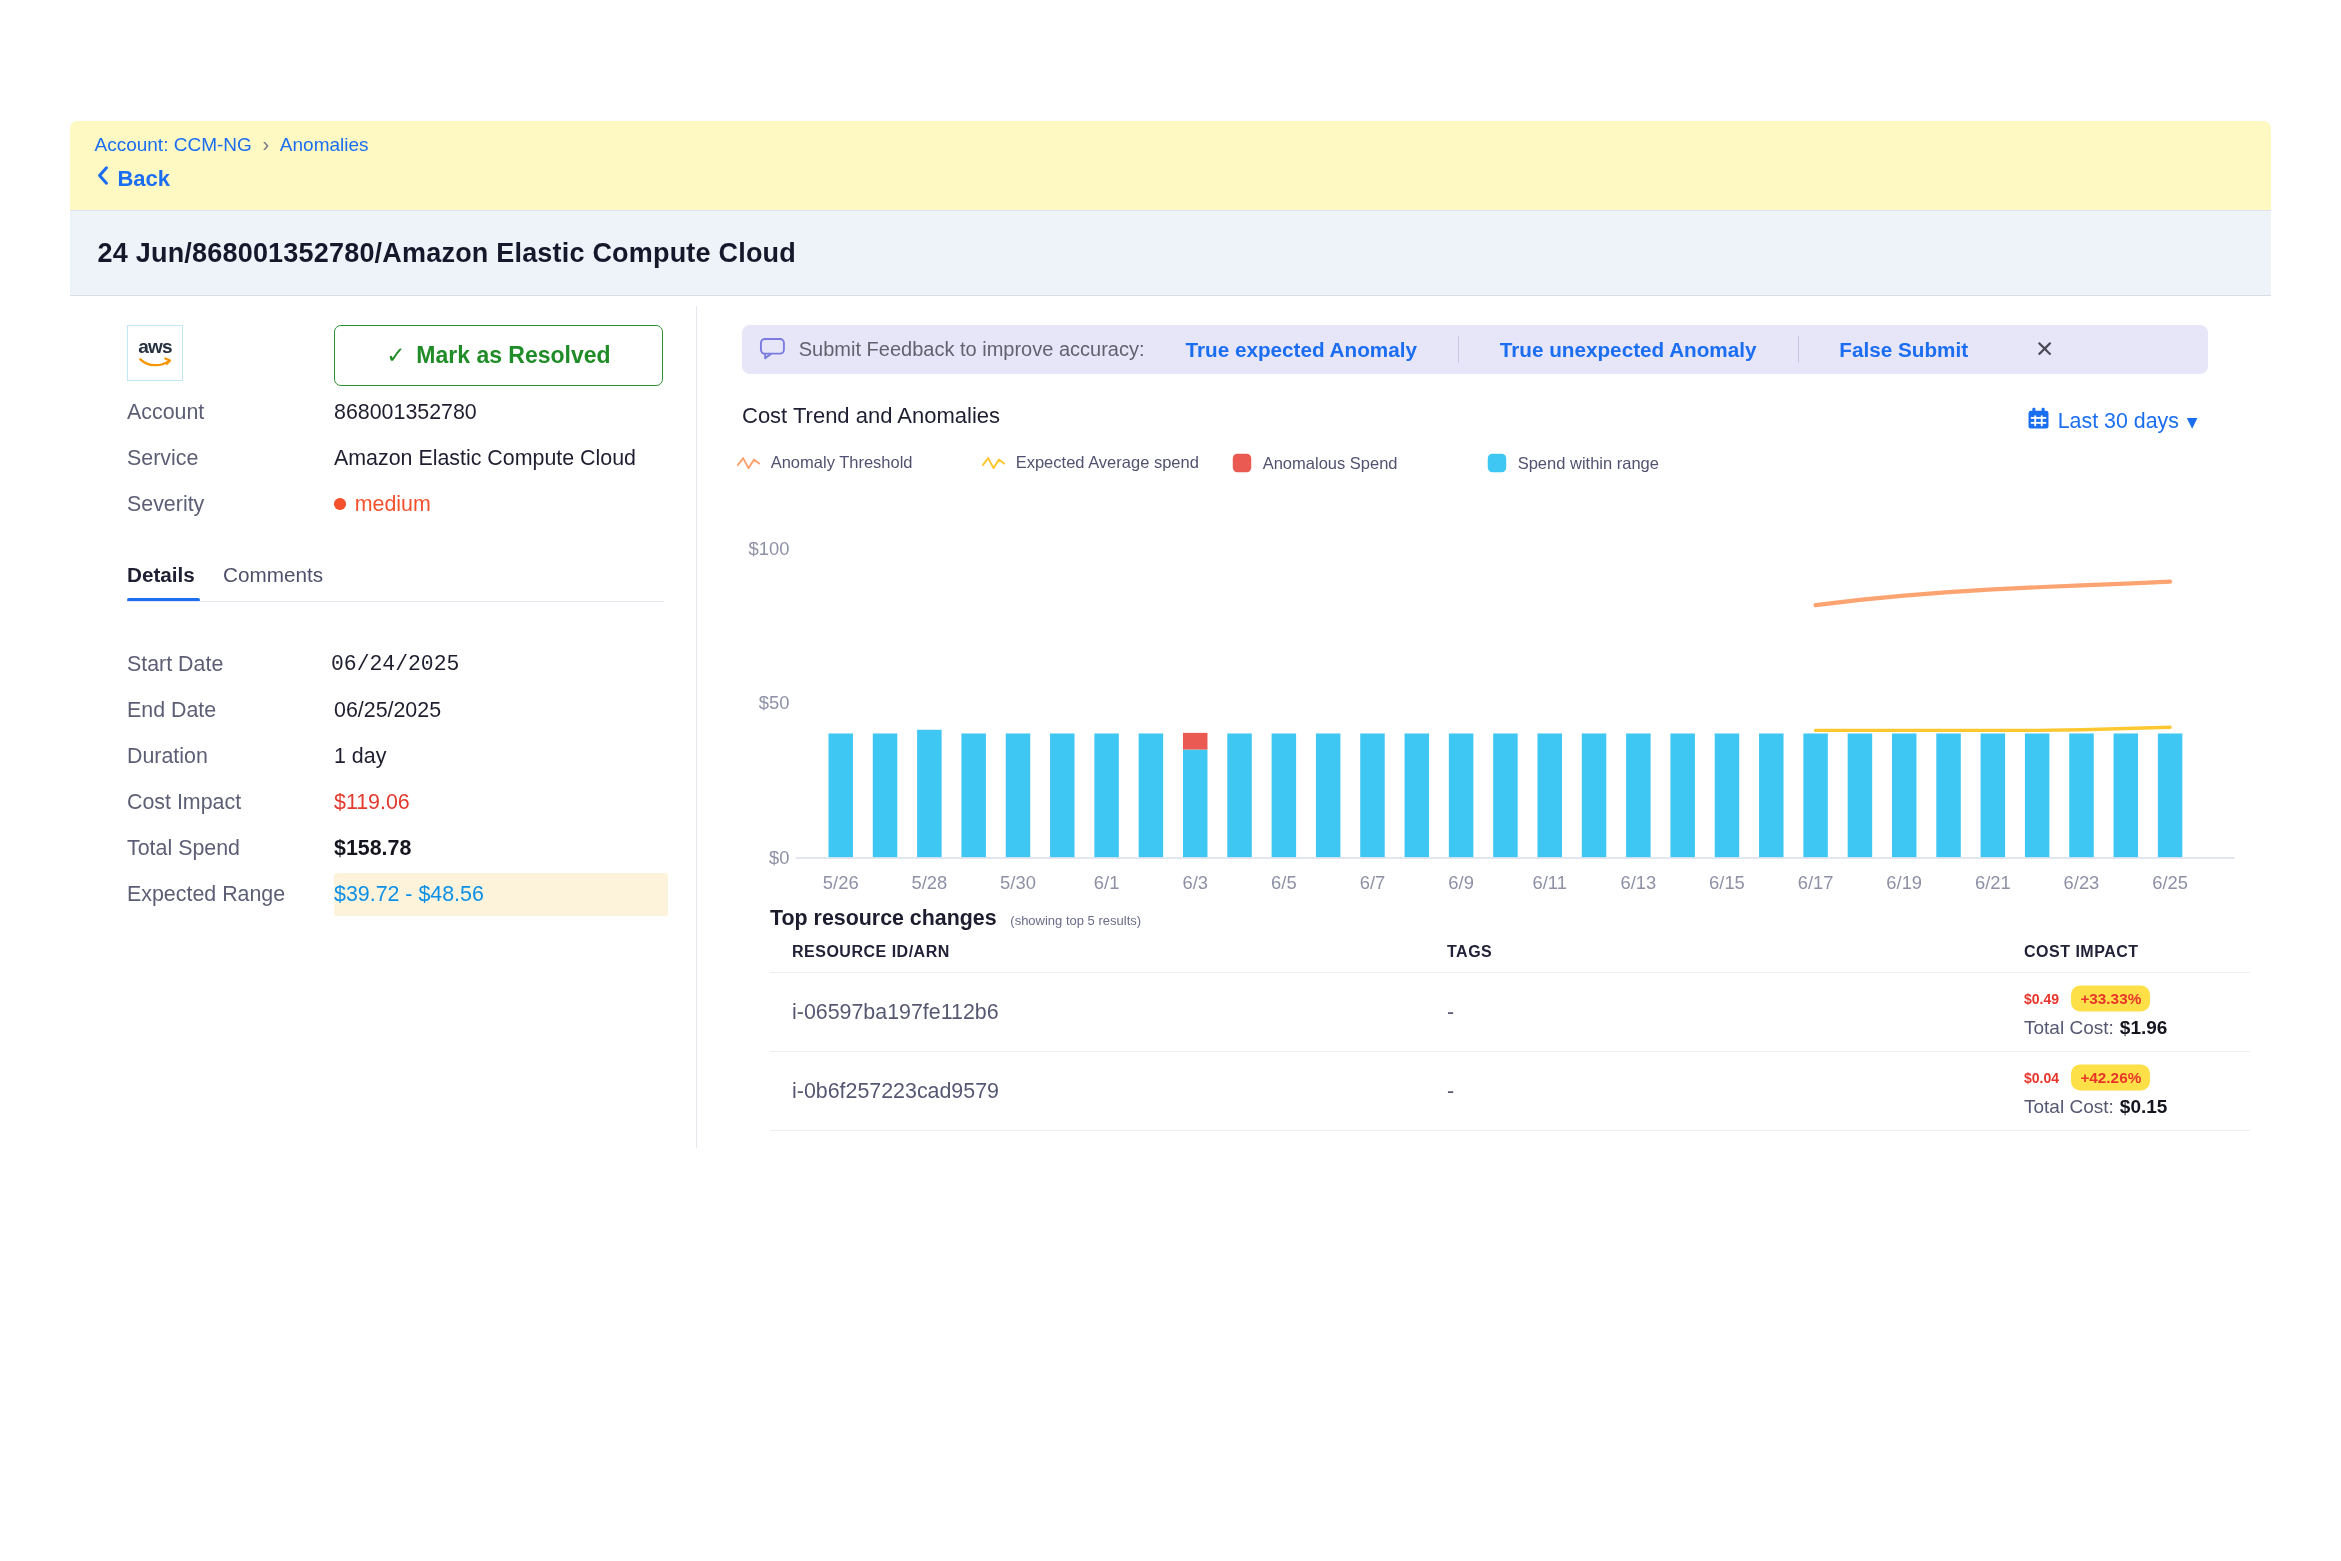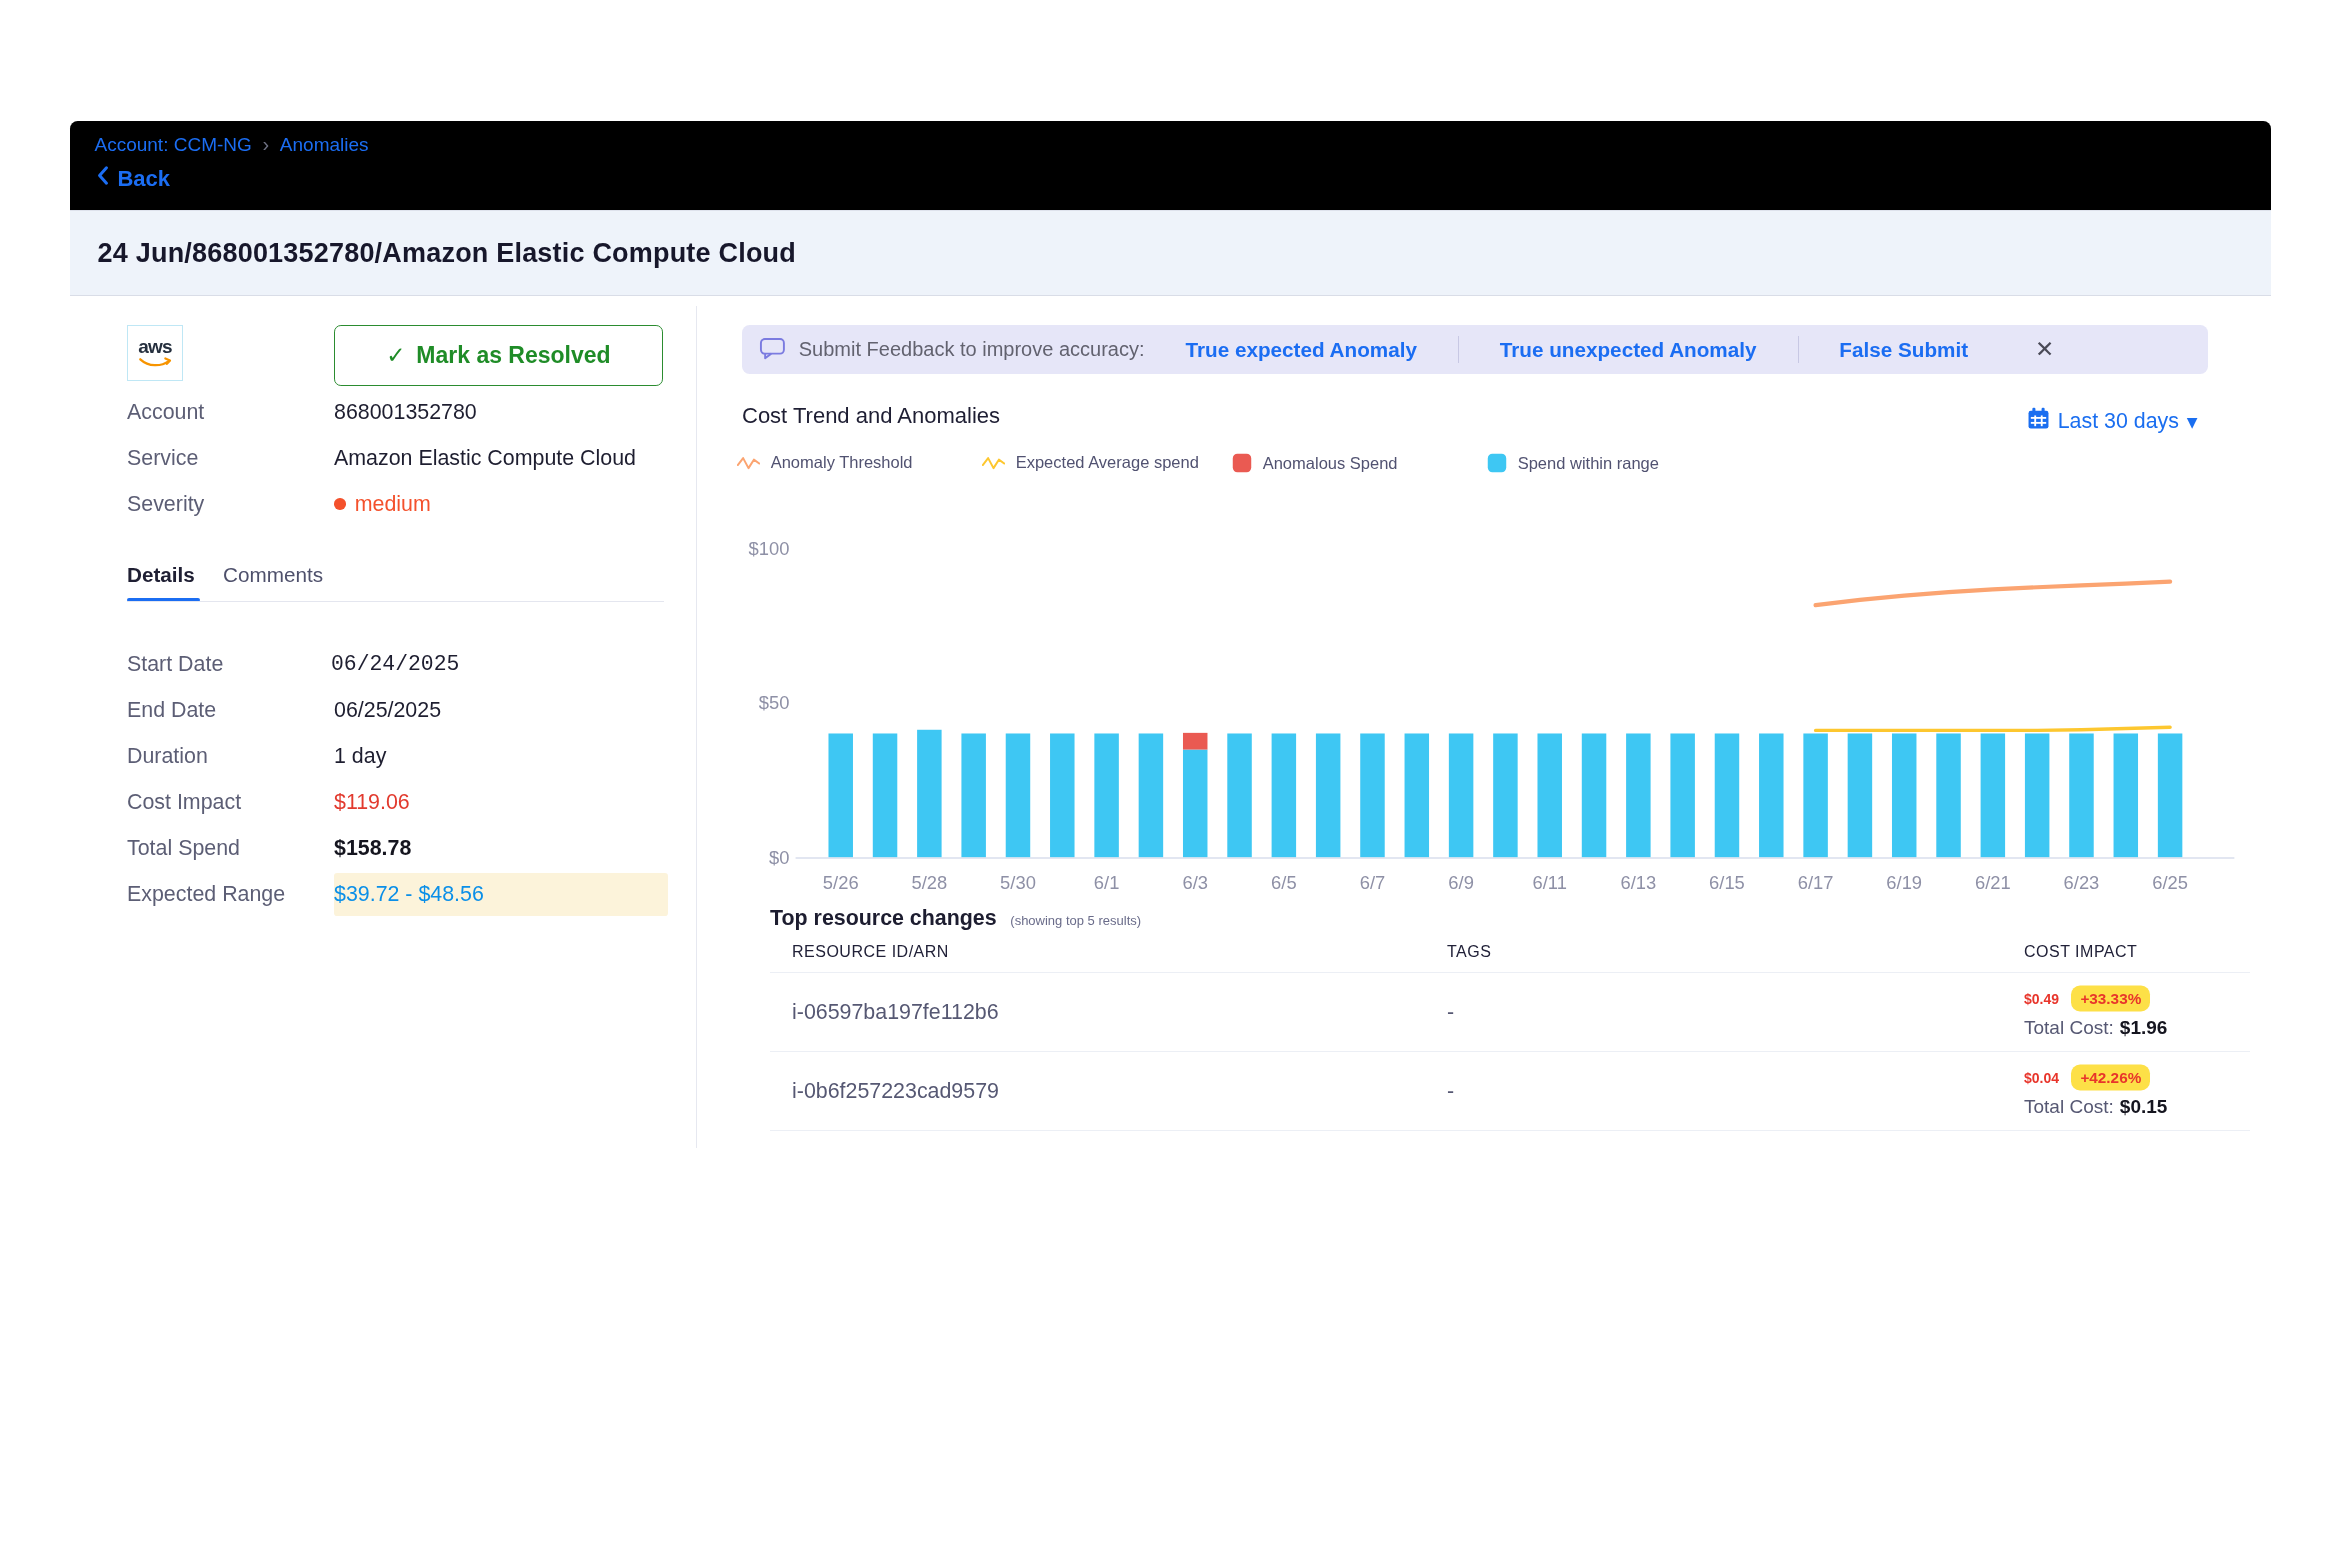--- a/index.html
+++ b/index.html
@@ -1,21 +1,21 @@
 <!DOCTYPE html>
 <html style="font-size:12.2px"><head>
 <meta charset="utf-8">
 <style>
   html,body{margin:0;padding:0;background:#ffffff;}
   .app{position:relative;width:2342px;height:1561px;background:#ffffff;overflow:hidden;
        font-family:"Liberation Sans","DejaVu Sans",sans-serif;color:#1e1e30;}
   .abs{position:absolute;}
 
   
-  .hdr{position:absolute;left:70px;top:121px;width:2201px;height:114px;background:#000000;border-radius:7.7px 7.7px 0 0;}
+  .hdr{position:absolute;left:70px;top:121px;width:2201px;height:114px;background:#fef9c3;border-radius:7.7px 7.7px 0 0;}
   .crumbs{position:absolute;left:24.5px;top:12.2px;font-size:19px;display:flex;align-items:center;gap:10.7px;}
   .crumbs a{color:#1b6df2;text-decoration:none;cursor:pointer;}
   .crumb-sep{color:#6f7284;font-size:20px;}
   .back{position:absolute;left:24.5px;top:43px;display:flex;align-items:center;gap:7.7px;color:#1b6df2;font-size:22px;font-weight:700;cursor:pointer;}
 
   
   .titlebar{position:absolute;left:70px;top:210px;width:2201px;height:86px;background:#eef3fa;
             border-top:0.8px solid #dee2ec;border-bottom:0.8px solid #d9dde7;box-sizing:border-box;}
   .titlebar h1{position:absolute;left:27.6px;top:50%;transform:translateY(-50%);margin:0;
                font-size:27px;font-weight:700;color:#17172b;letter-spacing:0.2px;}
@@ -62,21 +62,21 @@
 
   .chart-svg{position:absolute;left:742px;top:502px;}
   .ax{font-size:24px;fill:#8e90a6;}
 
   
   .res-title{position:absolute;left:770px;top:906px;font-size:21.4px;}
   .res-title .t-main{font-weight:700;color:#1d1d30;}
   .res-title .t-note{font-weight:400;color:#6a6c8a;font-size:13px;margin-left:7.7px;}
   .res-table{position:absolute;left:770px;top:943px;width:1480px;}
   .res-head{position:relative;height:29px;border-bottom:0.8px solid #eceff5;}
-  .res-head span{position:absolute;top:0;font-size:16px;font-weight:400;color:#212138;letter-spacing:0.5px;}
+  .res-head span{position:absolute;top:0;font-size:16px;font-weight:700;color:#212138;letter-spacing:0.5px;}
   .res-row{position:relative;height:78px;border-bottom:0.8px solid #eceff5;}
   .cell-id{position:absolute;left:22px;top:50%;transform:translateY(-50%);font-size:21.4px;color:#565873;}
   .cell-tags{position:absolute;left:677px;top:50%;transform:translateY(-50%);font-size:21.4px;color:#565873;}
   .cell-cost{position:absolute;left:1254px;top:50%;transform:translateY(-50%);}
   .cost-line1{display:flex;align-items:center;}
   .cost-impact{color:#e8352b;font-size:14px;font-weight:700;}
   .cost-badge{margin-left:12.2px;background:#fde047;color:#e8352b;font-size:15.3px;font-weight:600;
               padding:3.8px 9.2px;border-radius:9px;}
   .cost-line2{margin-top:5.4px;font-size:19px;color:#565873;}
   .cost-line2 b{color:#15151f;font-weight:700;margin-left:6.1px;}

